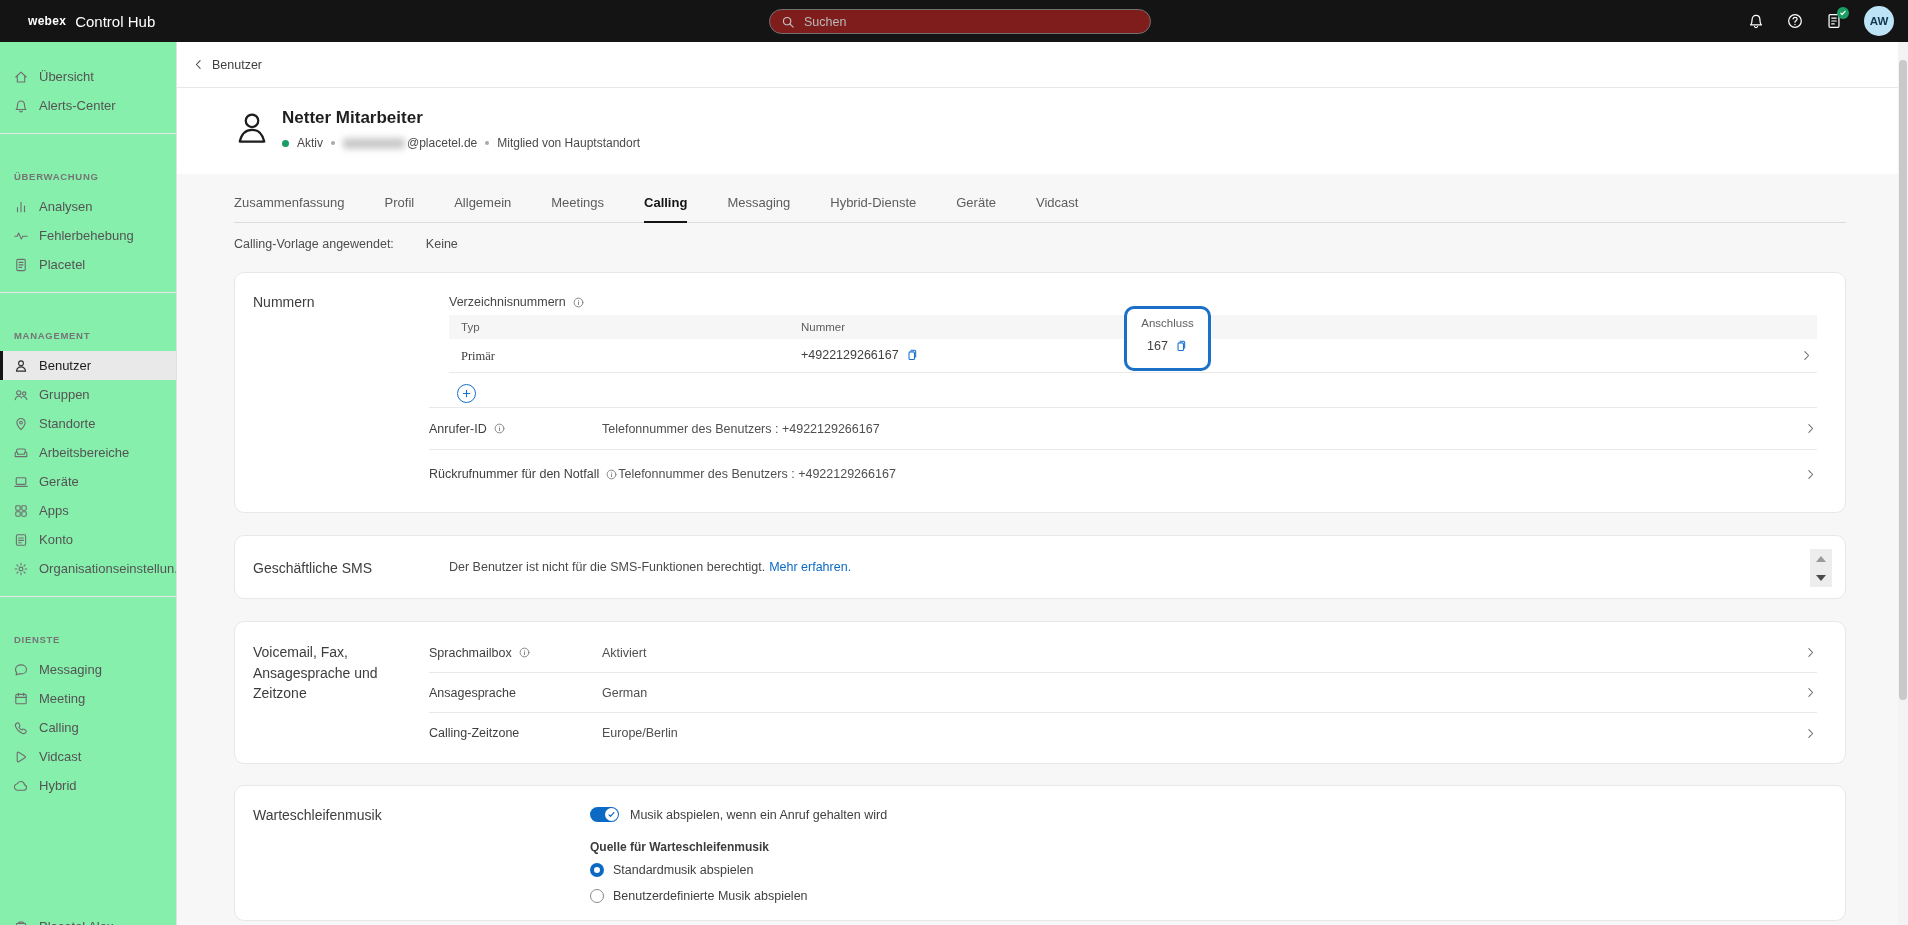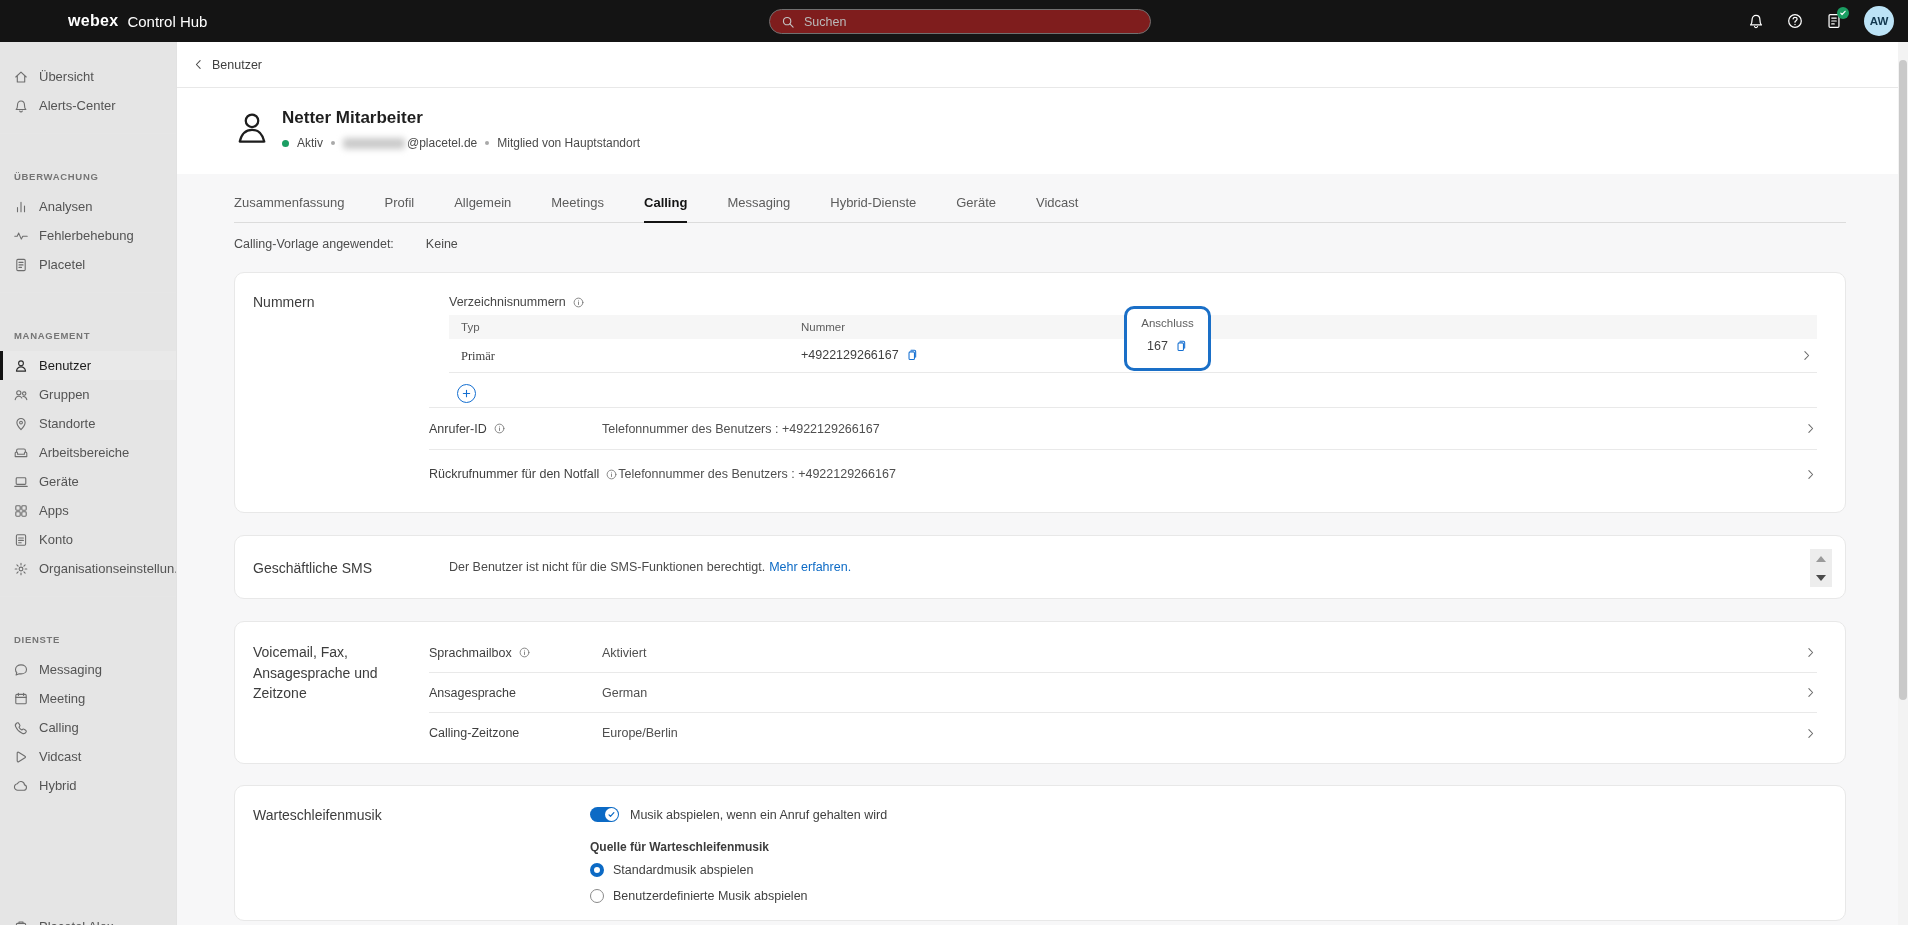--- a/index.html
+++ b/index.html
@@ -4,36 +4,36 @@
 <style>
   * { margin:0; padding:0; box-sizing:border-box; font-family:"Liberation Sans", sans-serif; }
   html,body { width:1908px; height:925px; overflow:hidden; }
   body { position:relative; background:#f7f7f8; }
   .icn { display:inline-flex; flex:none; }
   .icn svg { width:100%; height:100%; display:block; }
 
   
   .topbar { position:absolute; inset:0 0 auto 0; height:42px; background:#141414; z-index:20; }
   .logo-wrap { position:absolute; left:28px; top:0; height:42px; display:flex; align-items:center; gap:9px; color:#fff; }
-  .logo-webex { font-size:16px; font-weight:bold; letter-spacing:.3px;margin-left:40px; }
+  .logo-webex { font-size:12px; font-weight:bold; letter-spacing:.3px; }
   .logo-product { font-size:15px; font-weight:400; }
   .search { position:absolute; left:769px; top:9px; width:382px; height:25px; background:#7f1d1d;
             border:1px solid #707070; border-radius:13px; display:flex; align-items:center; padding:0 11px;
             gap:9px; color:#b9b9b9; font-size:12.5px; cursor:text; }
   .search .icn { width:14px; height:14px; color:#c5c5c5; }
   .top-actions { position:absolute; right:14px; top:0; height:42px; display:flex; align-items:center; gap:21px; }
   .top-ic { width:18px; height:18px; color:#fff; cursor:pointer; position:relative; }
   .badge-check { position:absolute; right:-6px; top:-5px; width:12px; height:12px; border-radius:50%;
                  background:#1b9e63; display:flex; align-items:center; justify-content:center; }
   .badge-check svg { width:8px; height:8px; }
   .avatar { width:30px; height:30px; border-radius:50%; background:#bce3f6; color:#12384f; font-size:11.5px;
             font-weight:bold; display:flex; align-items:center; justify-content:center; cursor:pointer; }
 
   
-  .sidebar { position:absolute; left:0; top:42px; bottom:0; width:177px; background:#e5e5e5;
+  .sidebar { position:absolute; left:0; top:42px; bottom:0; width:177px; background:#86efac;
              border-right:1px solid #e2e2e2; padding-top:20px; overflow:hidden; z-index:5; }
   .sb-item { display:flex; align-items:center; gap:10px; height:29px; padding-left:13px; font-size:13px;
              color:#545454; cursor:pointer; position:relative; white-space:nowrap; }
   .sb-item .icn { width:16px; height:16px; color:#6e6e6e; }
   .sb-item.active { background:#e9e9e9; color:#1c1c1c; }
   .sb-item.active .icn { color:#2b2b2b; }
   .sb-item.active::before { content:""; position:absolute; left:0; top:0; bottom:0; width:3px; background:#141414; }
   .sb-div { height:1px; background:#e6e6e6; margin:13px 0; }
   .sb-sec { font-size:9.5px; line-height:12px; font-weight:bold; color:#757575; letter-spacing:.7px;
             padding:24px 0 9px 14px; }

